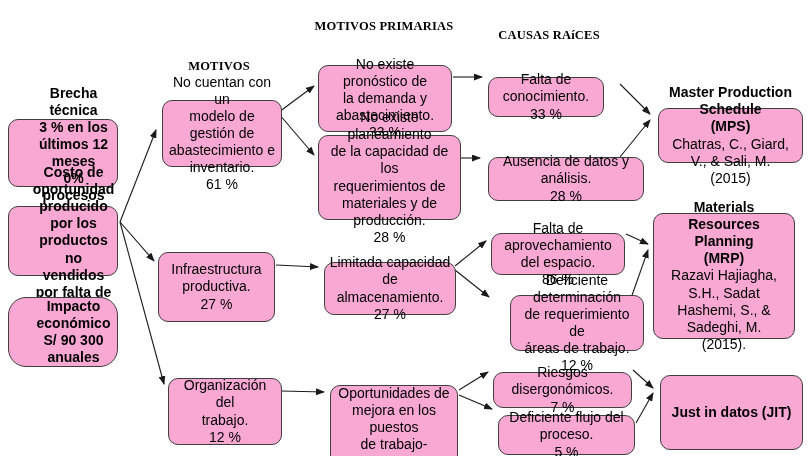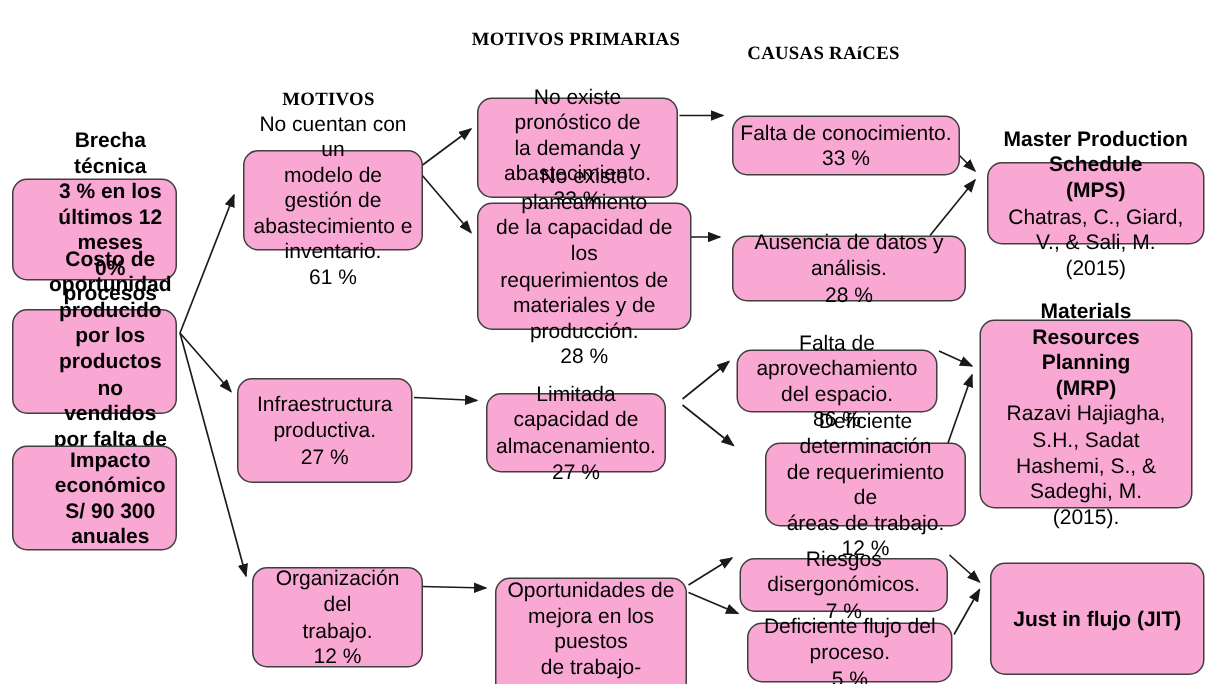--- a/index.html
+++ b/index.html
@@ -89,21 +89,21 @@
   <div class="col-title" style="left:484px;top:28px;width:130px;">CAUSAS RAíCES</div>
 
   <div class="node bold" style="left:8px;top:99px;width:110px;height:68px;">Brecha técnica
 3 % en los últimos 12
 meses
 0% procesos similares</div>
   <div class="node bold" style="left:8px;top:186px;width:110px;height:70px;">Costo de oportunidad
 producido por los
 productos no vendidos
 por falta de insumos</div>
-  <div class="node bold" style="left:8px;top:277px;width:110px;height:70px;">Impacto económico
+  <div class="node bold" style="left:8px;top:277px;width:110px;height:70px;border-radius:18px;">Impacto económico
 S/ 90 300 anuales</div>
 
   <div class="node" style="left:162px;top:80px;width:120px;height:67px;">No cuentan con un
 modelo de gestión de
 abastecimiento e
 inventario.
 61 %</div>
   <div class="node" style="left:158px;top:232px;width:117px;height:70px;">Infraestructura
 productiva.
 27 %</div>
@@ -114,29 +114,29 @@
   <div class="node" style="left:318px;top:45px;width:134px;height:67px;">No existe pronóstico de
 la demanda y
 abastecimiento.
 33 %</div>
   <div class="node" style="left:318px;top:115px;width:143px;height:85px;">No existe planeamiento
 de la capacidad de los
 requerimientos de
 materiales y de
 producción.
 28 %</div>
-  <div class="node" style="left:324px;top:242px;width:120px;height:53px;">Limitada capacidad de
+  <div class="node" style="left:324px;top:242px;width:132px;height:53px;">Limitada capacidad de
 almacenamiento.
 27 %</div>
   <div class="node" style="left:330px;top:365px;width:128px;height:85px;">Oportunidades de
 mejora en los puestos
 de trabajo-
 12 %</div>
 
-  <div class="node" style="left:488px;top:57px;width:152px;height:40px;">Falta de conocimiento.
+  <div class="node" style="left:488px;top:57px;width:116px;height:40px;">Falta de conocimiento.
 33 %</div>
   <div class="node" style="left:488px;top:137px;width:156px;height:44px;">Ausencia de datos y
 análisis.
 28 %</div>
   <div class="node" style="left:491px;top:213px;width:134px;height:42px;">Falta de aprovechamiento
 del espacio.
 86 %</div>
   <div class="node" style="left:510px;top:275px;width:134px;height:56px;">Deficiente determinación
 de requerimiento de
 áreas de trabajo.
@@ -155,16 +155,16 @@
   </div>
   <div class="node tool" style="left:653px;top:193px;width:142px;height:126px;">
     <span class="tool-name">Materials Resources
 Planning
 (MRP)</span>
     <span class="tool-cite">Razavi Hajiagha, S.H., Sadat
 Hashemi, S., &amp; Sadeghi, M.
 (2015).</span>
   </div>
   <div class="node tool" style="left:660px;top:355px;width:143px;height:75px;">
-    <span class="tool-name">Just in flujo (JIT)</span>
+    <span class="tool-name">Just in datos (JIT)</span>
   </div>
 
 </div>
 
 </body></html>

